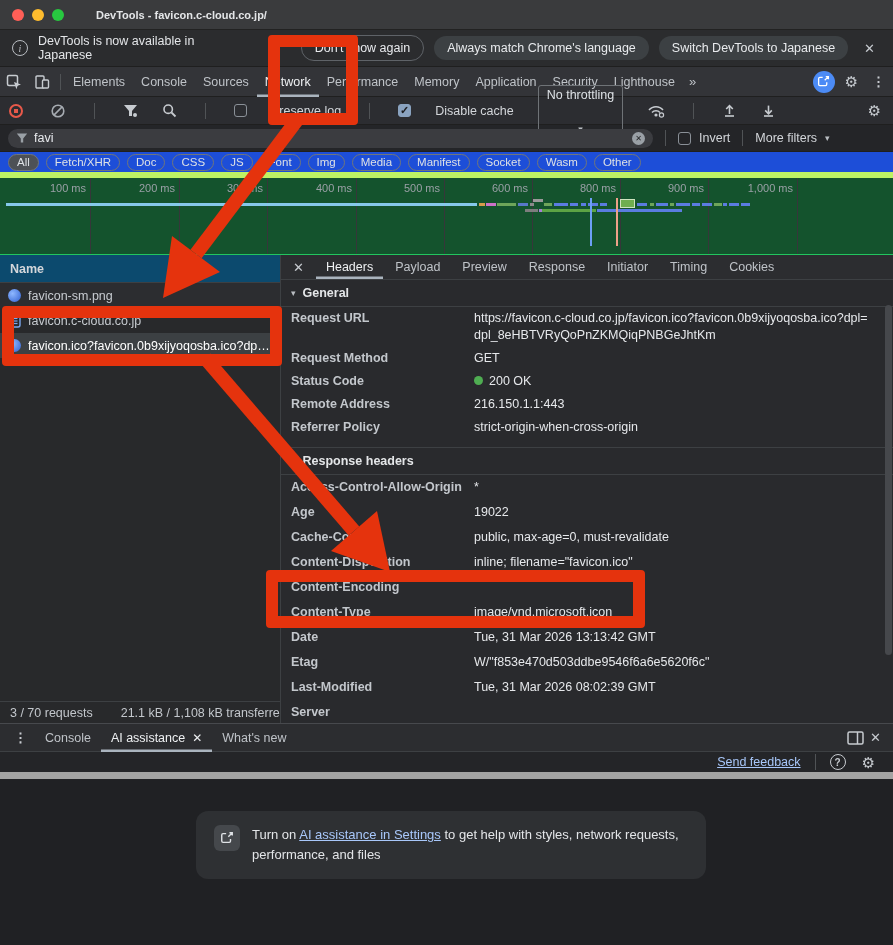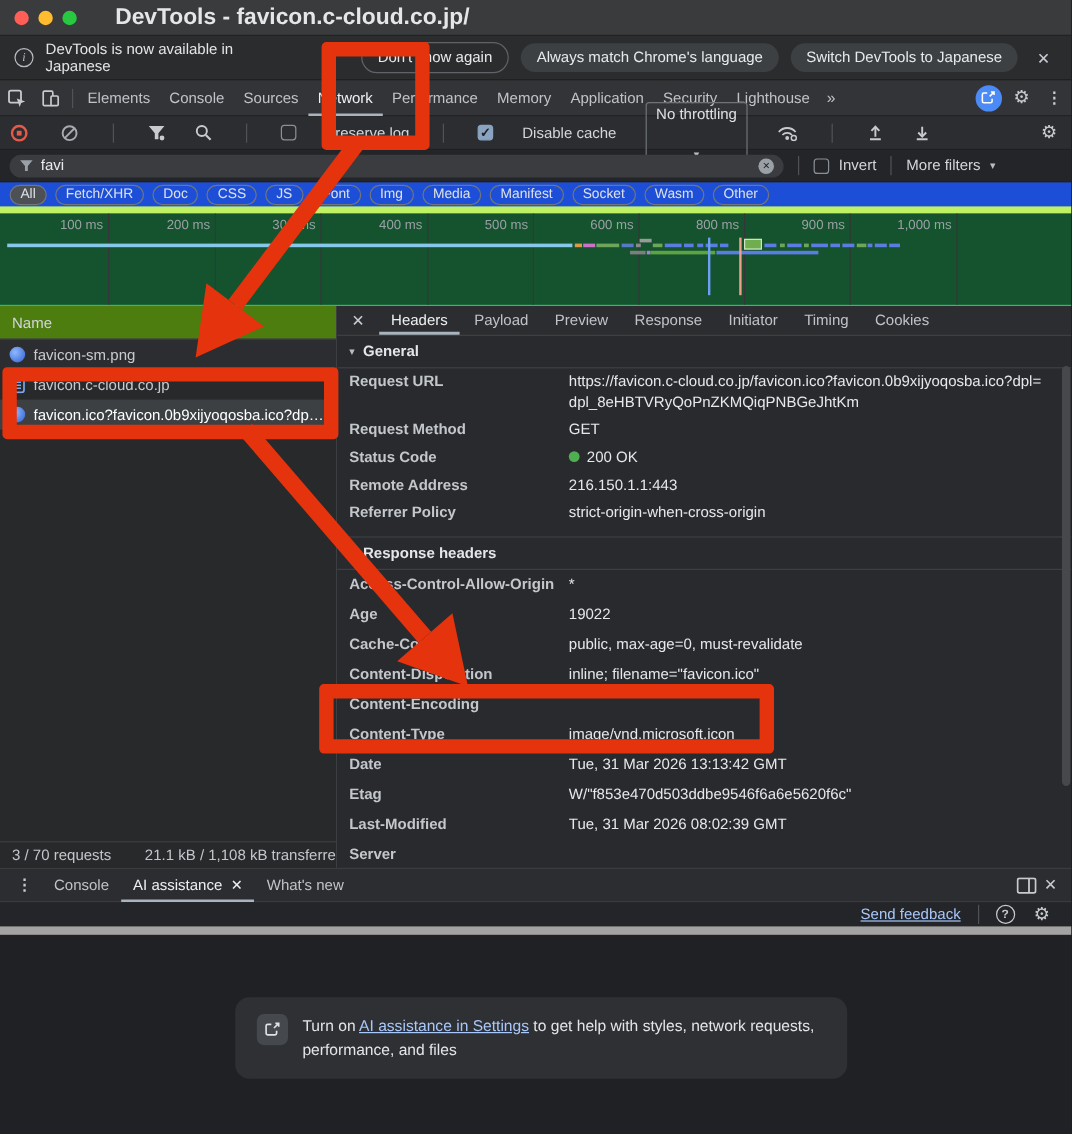--- a/index.html
+++ b/index.html
@@ -5,21 +5,21 @@
   * { margin:0; padding:0; box-sizing:border-box; }
   body { background:#111; font-family:"Liberation Sans", sans-serif; }
   .app { position:relative; width:893px; height:945px; background:#28292b; overflow:hidden;
          color:#c7cbd0; font-size:12.5px; }
 
   
   .titlebar { height:30px; background:#3a3b3d; display:flex; align-items:center; padding:0 12px;
               border-bottom:1px solid #222; }
   .tl { width:12px; height:12px; border-radius:50%; margin-right:8px; }
   .tl.red{background:#ff5f57}.tl.yel{background:#febc2e}.tl.grn{background:#28c840}
-  .title { font-weight:bold; color:#e4e6e8; font-size:19px; margin-left:24px; }
+  .title { font-weight:bold; color:#e4e6e8; font-size:11px; margin-left:24px; }
 
   
   .infobar { height:37px; background:#2b2c2e; display:flex; align-items:center; gap:10px;
              padding:0 12px; border-bottom:1px solid #1f1f1f; }
   .info-i { width:16px; height:16px; border:1.5px solid #b9bdc2; border-radius:50%; color:#b9bdc2;
             display:flex; align-items:center; justify-content:center; font-size:10px; font-style:italic;
             font-family:"Liberation Serif", serif; flex:0 0 auto;}
   .info-msg { color:#e3e5e8; }
   .pill { border-radius:14px; padding:5px 13px; font-size:12.5px; color:#e8eaed; white-space:nowrap; }
   .pill.outline { border:1px solid #5f6368; background:transparent; margin-left:64px;}
@@ -74,21 +74,21 @@
   .gridcells { position:absolute; inset:0; display:flex; }
   .gcell { height:100%; border-right:1px solid #36373a; display:flex; justify-content:flex-end; }
   .gcell span { font-size:11px; color:#9aa0a6; padding:4px 4px 0 0; }
   .wb { position:absolute; display:block; }
   .vline { position:absolute; top:20px; bottom:8px; width:2px; }
 
   
   .mainsplit { height:468px; display:flex; position:relative; }
   .leftpanel { width:281px; border-right:1px solid #3d4043; background:#28292b; position:relative; }
   .namehdr { height:28px; display:flex; align-items:center; padding:0 10px; border-bottom:1px solid #3d4043;
-             background:#4d7c0f; color:#d3d6da; }
+             background:#0c4a6e; color:#d3d6da;font-weight:bold; }
   .req { height:25px; display:flex; align-items:center; gap:7px; padding:0 8px; white-space:nowrap;
          overflow:hidden; }
   .req.alt { background:#2c2d30; }
   .req.sel { background:#3c4043; color:#fff; }
   .req span { overflow:hidden; text-overflow:clip; }
   .fav-circ { width:13px; height:13px; border-radius:50%; flex:0 0 auto;
               background:radial-gradient(circle at 35% 35%, #8fb8ff, #2e5fd0); }
   .statusbar { position:absolute; left:0; right:0; bottom:0; height:22px; border-top:1px solid #3d4043;
                display:flex; align-items:center; gap:10px; padding:0 10px; color:#c3c7cc; background:#28292b;
                white-space:nowrap; overflow:hidden;}
@@ -117,21 +117,21 @@
            padding:0 6px;}
   .dtab { padding:0 10px; height:28px; display:flex; align-items:center; gap:7px; color:#bfc3c8; white-space:nowrap;}
   .dtab.sel { color:#eef0f2; box-shadow: inset 0 -2.5px 0 #aab4be; }
   .dtab .tx { font-size:12px; }
   .dtoolbar { height:27px; border-bottom:7px solid #a3a3a3; display:flex; align-items:center; justify-content:flex-end;
               gap:10px; padding:0 12px; background:#242528;}
   .linky { color:#a8c7fa; text-decoration:underline; }
   .circle-q { width:16px; height:16px; border:1.5px solid #c7cbd0; border-radius:50%; color:#c7cbd0;
               display:flex; align-items:center; justify-content:center; font-size:10px; font-weight:bold;}
   .dcontent { flex:1; position:relative; }
-  .aibox { position:absolute; left:196px; top:52px; width:510px; background:#2e3033; border-radius:12px;
+  .aibox { position:absolute; left:196px; top:32px; width:510px; background:#2e3033; border-radius:12px;
            padding:14px 18px; display:flex; gap:12px; }
   .aitile { width:26px; height:26px; background:#45484c; border-radius:6px; flex:0 0 auto;
             display:flex; align-items:center; justify-content:center; }
   .aitext { font-size:13px; line-height:20px; color:#e3e5e8; }
 
   
   .redbox { position:absolute; border:12px solid #e5330d; border-radius:4px; z-index:60; pointer-events:none; }
   #annot-svg { position:absolute; left:0; top:0; z-index:59; pointer-events:none; }
   svg.icon { display:block; }
 </style>

